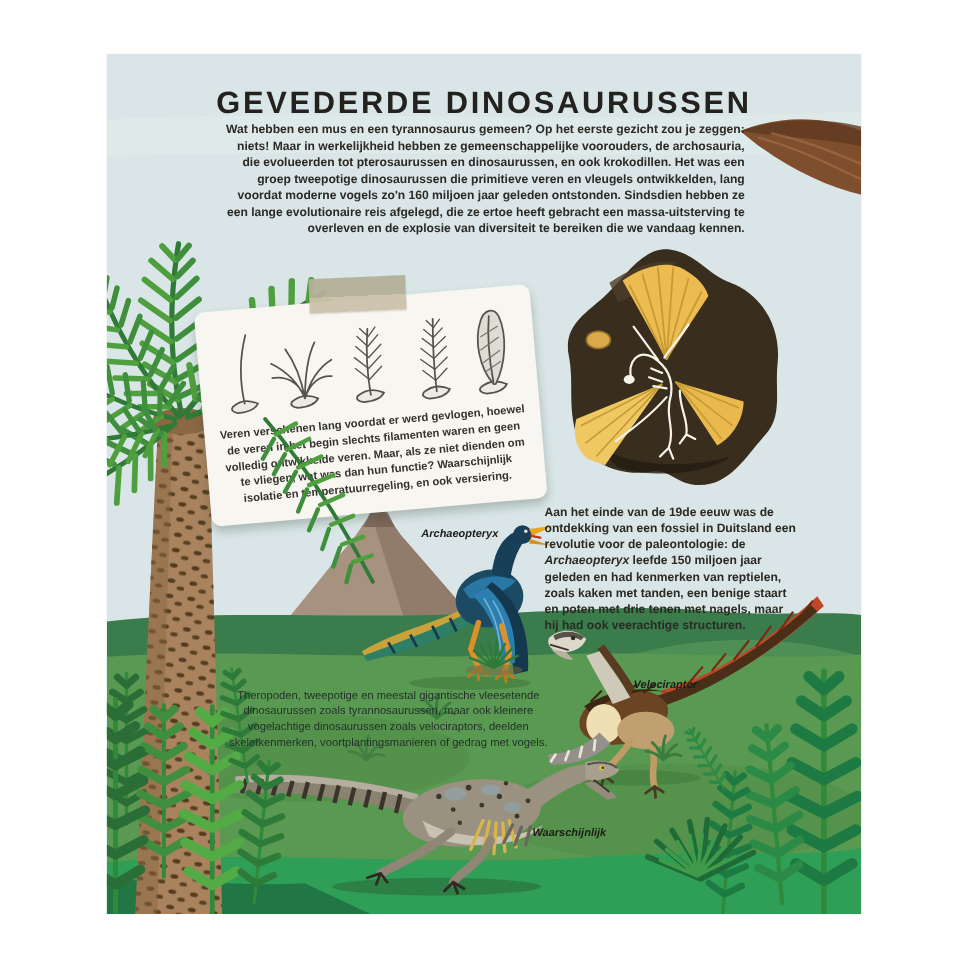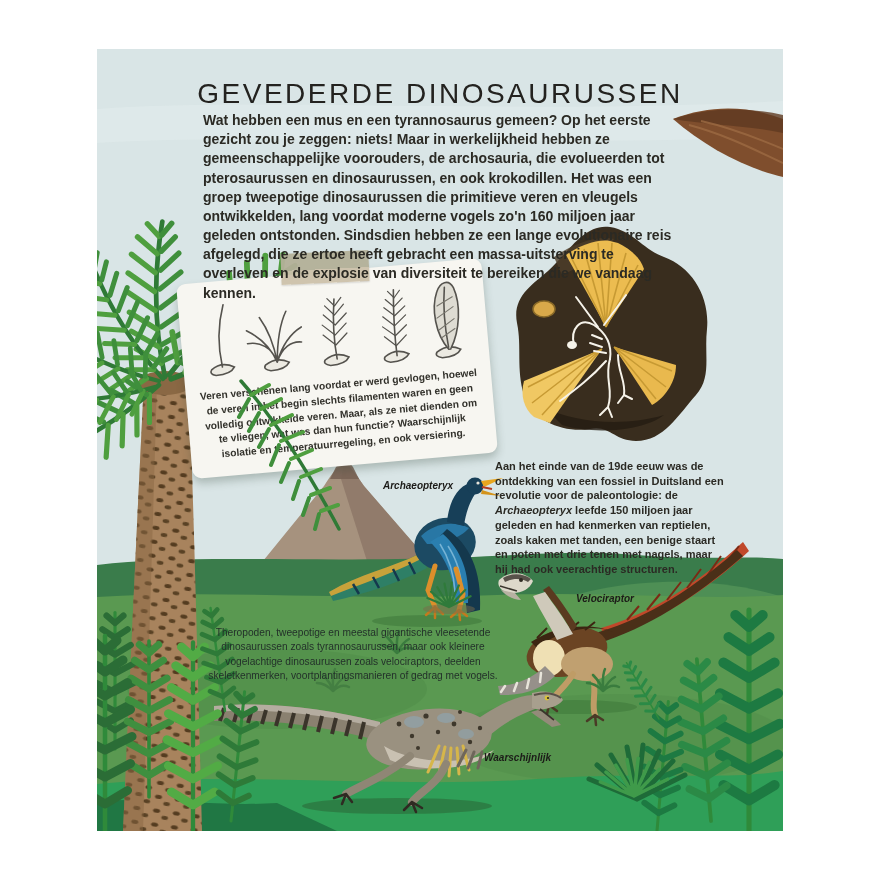--- a/index.html
+++ b/index.html
@@ -1,37 +1,37 @@
 <!DOCTYPE html>
 <html><head>
 <meta charset="utf-8">
 <style>
   html,body{margin:0;padding:0;background:#ffffff;width:879px;height:879px;overflow:hidden;
     font-family:"Liberation Sans",sans-serif;}
   .canvas{position:relative;width:879px;height:879px;background:#ffffff;}
   .page{position:absolute;left:97px;top:49px;width:686px;height:782px;background:#d9e5e6;overflow:hidden;}
   .scene{position:absolute;left:0;top:0;z-index:0;}
   .title{position:absolute;left:0;top:29px;width:100%;margin:0;text-align:center;z-index:6;
-    font-size:28px;font-weight:400;letter-spacing:2.5px;color:#23221f;}
+    font-size:28px;font-weight:700;letter-spacing:2.5px;color:#23221f;}
   .intro{position:absolute;left:50%;top:62px;transform:translateX(-50%);width:474px;margin:0;z-index:6;
-    font-size:14px;line-height:1.37;font-weight:700;text-align:left;color:#2b2a24;}
+    font-size:11px;line-height:1.37;font-weight:700;text-align:right;color:#2b2a24;}
   .note{position:absolute;left:87px;top:222px;width:306px;z-index:2;transform:rotate(-5deg);
     background:#f7f6f1;border-radius:9px;box-shadow:0 5px 9px rgba(50,70,55,.28);padding:8px 8px 14px 8px;box-sizing:border-box;}
   .note-feathers{display:block;width:100%;height:95px;}
   .note-text{margin:4px 6px 0 6px;font-size:10.2px;line-height:1.45;font-weight:700;text-align:center;color:#33322c;}
   .tape{position:absolute;left:184px;top:203px;width:88px;height:31px;z-index:3;transform:rotate(-2.5deg);
     background:linear-gradient(#b4b199 0 55%,#cdc2ab 55% 100%);opacity:.95;box-shadow:0 1px 2px rgba(0,0,0,.15);}
   .fossil-text{position:absolute;left:398px;top:410px;width:230px;margin:0;z-index:6;
     font-size:11px;line-height:1.34;font-weight:700;text-align:left;color:#2b2a24;}
   .fossil-text .species{font-style:italic;}
   .theropod-text{position:absolute;left:98px;top:577px;width:316px;margin:0;z-index:6;
     font-size:10.2px;line-height:1.4;font-weight:400;text-align:center;color:#23312a;}
   .dino-label{position:absolute;margin:0;z-index:6;font-size:10px;font-weight:700;font-style:italic;color:#1c1b18;}
   .label-archaeopteryx{left:286px;top:431px;}
-  .label-velociraptor{left:479px;top:544px;}
+  .label-velociraptor{left:479px;top:568px;}
   .label-dromaeosaurus{left:387px;top:703px;}
   .frond-overlay{position:absolute;left:138px;top:328px;z-index:4;}
 </style>
 </head>
 <body>
 
 <div class="canvas">
   <div class="page">
 
     <svg class="scene" width="686" height="782" viewBox="0 0 686 782">

